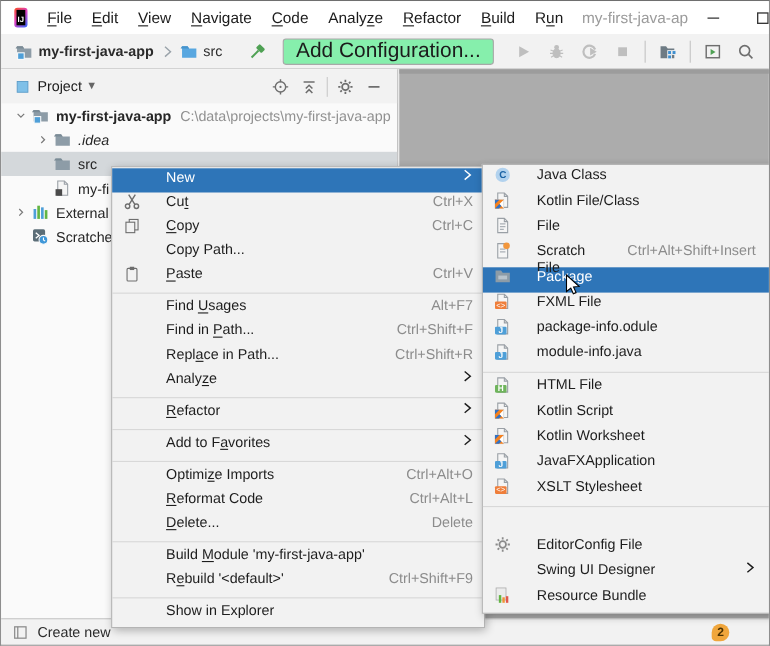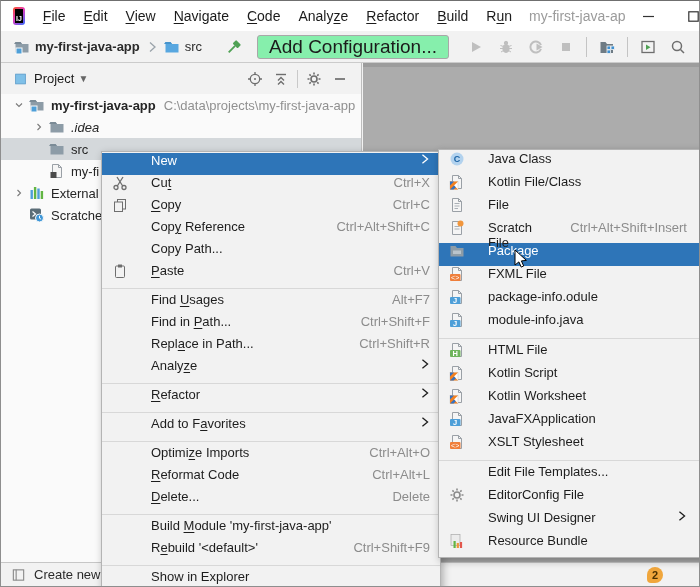--- a/index.html
+++ b/index.html
@@ -410,25 +410,20 @@
             <rect x="5.5" y="2.5" width="8" height="9.5"></rect>
             <rect x="2.5" y="5" width="8" height="9.5"></rect>
           </g>
         </svg>
       </span>
       <span class="lbl"><u>C</u>opy</span>
       <span class="sc">Ctrl+C</span>
     </div>
     <div class="mi">
       <span class="ic"></span>
-      <span class="lbl">Cop<u>y</u> Reference</span>
-      <span class="sc">Ctrl+Alt+Shift+C</span>
-    </div>
-    <div class="mi">
-      <span class="ic"></span>
       <span class="lbl">Copy Path...</span>
     </div>
     <div class="mi">
       <span class="ic">
         <svg viewBox="0 0 16 16">
           <rect x="3.5" y="3" width="9" height="11.5" rx="1" fill="none" stroke="#6e6e6e"></rect>
           <rect x="6" y="1.5" width="4" height="3" fill="#6e6e6e"></rect>
         </svg>
       </span>
       <span class="lbl"><u>P</u>aste</span>
@@ -651,21 +646,20 @@
           <path d="M9.5 1.5v3h3" fill="none" stroke="#9aa0a6"></path>
           <rect x="1" y="8" width="10.5" height="7" rx="1" fill="#ef7e3a"></rect>
           <text x="6.2" y="13.6" text-anchor="middle" font-size="7" fill="#fff">&lt;&gt;</text>
         </svg>
       </span>
       <span class="lbl">XSLT Stylesheet</span>
     </div>
     <div class="sep"></div>
     <div class="mi">
       <span class="ic"></span>
-      <span class="lbl">Edit File Templates...</span>
     </div>
     <div class="mi">
       <span class="ic">
         <svg viewBox="0 0 16 16">
           <g stroke="#8a8a8a" stroke-width="1.6" fill="none">
             <circle cx="8" cy="8" r="3"></circle>
             <path d="M8 1.5v2M8 12.5v2M1.5 8h2M12.5 8h2M3.4 3.4l1.4 1.4M11.2 11.2l1.4 1.4M12.6 3.4l-1.4 1.4M4.8 11.2l-1.4 1.4"></path>
           </g>
         </svg>
       </span>

